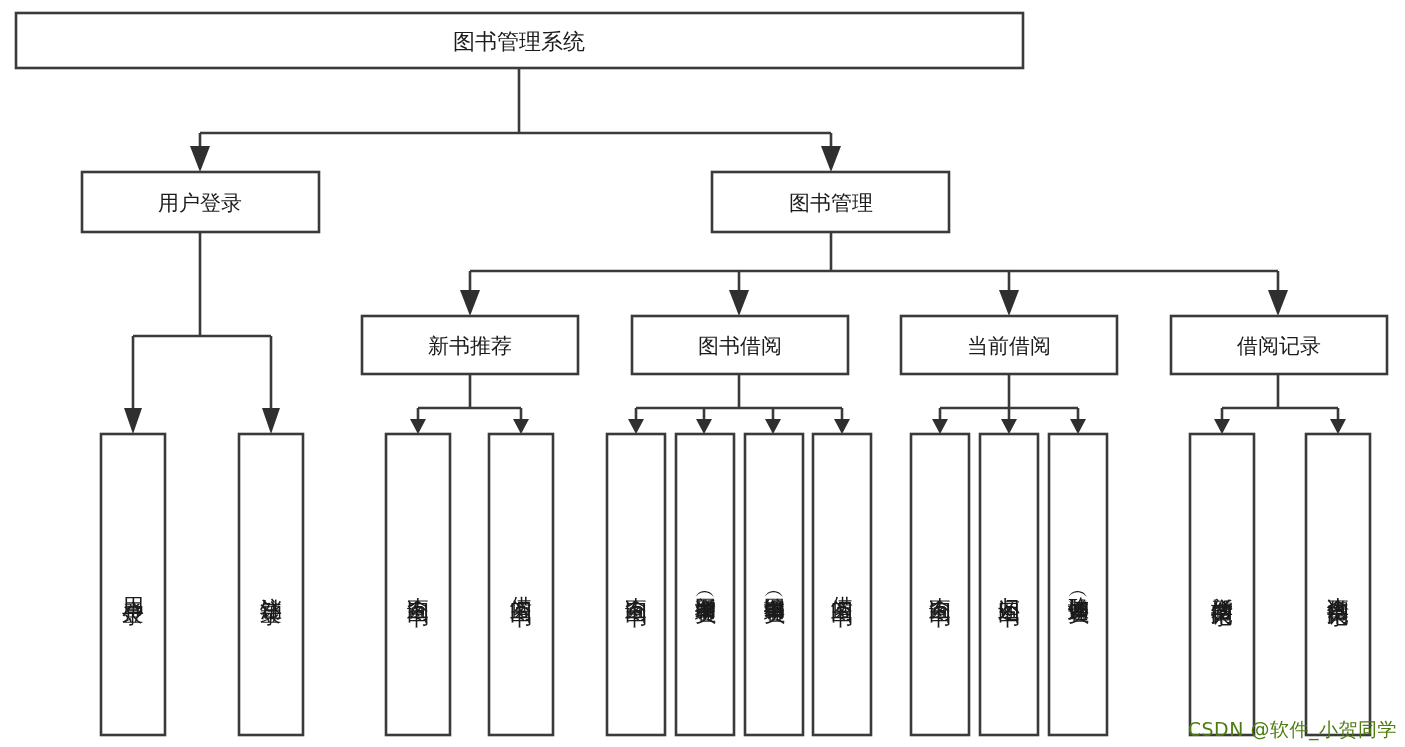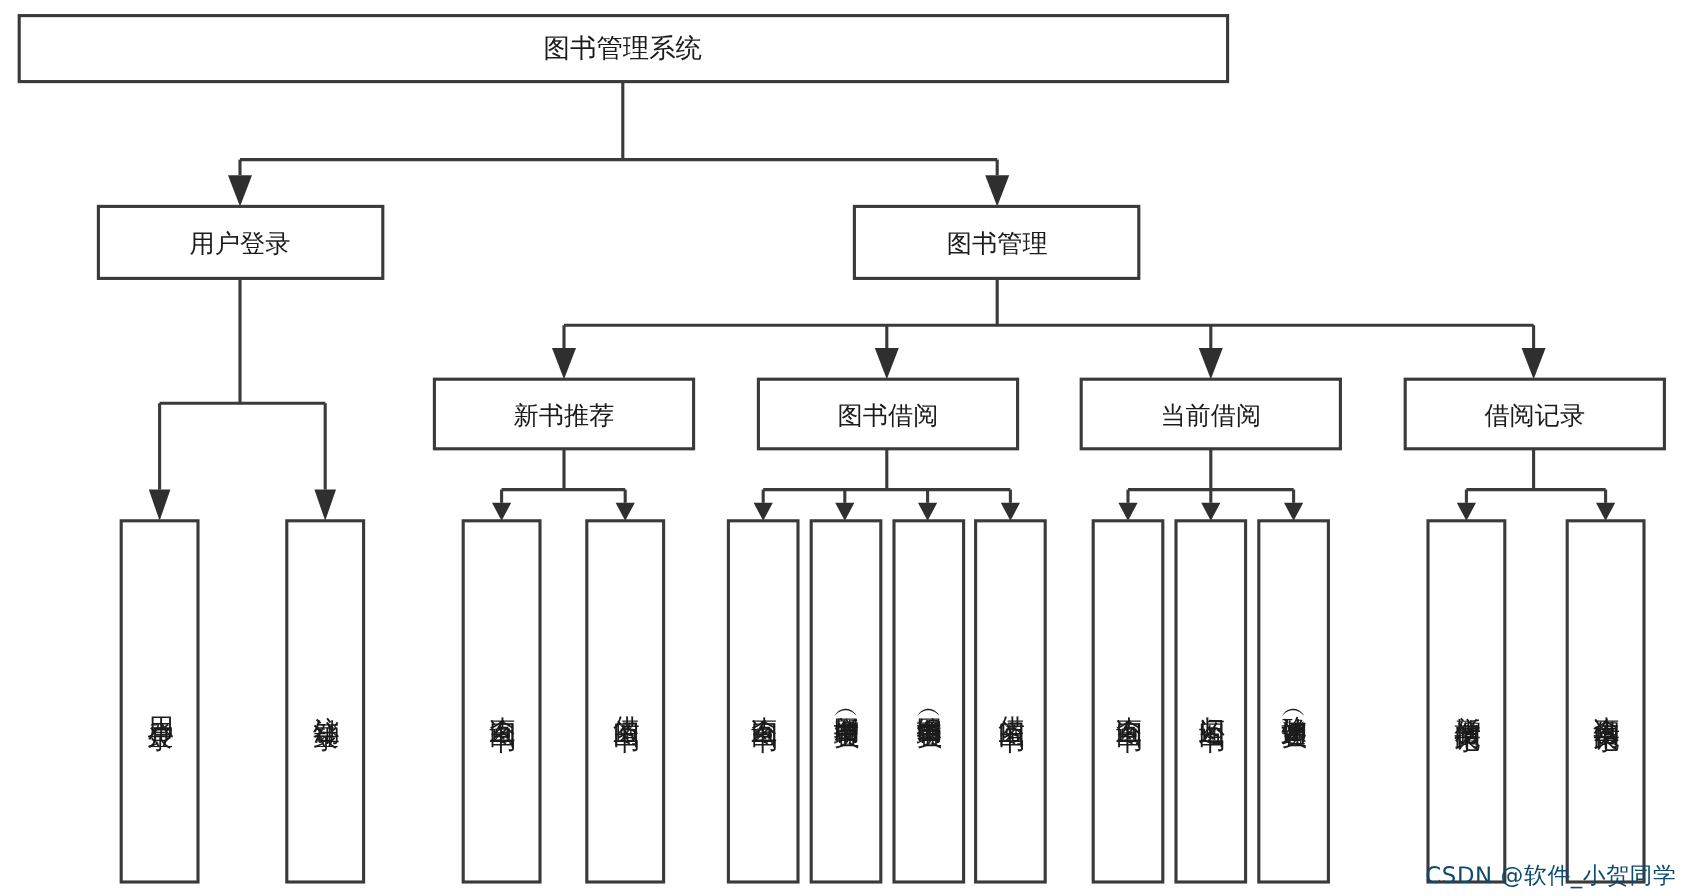--- a/index.html
+++ b/index.html
@@ -72,21 +72,21 @@
     align-items: center;
     justify-content: center;
     pointer-events: none;
   }
   .watermark {
     position: absolute;
     right: 8px;
     bottom: 4px;
     font-family: "DejaVu Sans", "Liberation Sans", sans-serif;
     font-size: 19px;
-    color: #0c4a6e;
+    color: #4d7c0f;
     letter-spacing: 0.5px;
     white-space: nowrap;
   }
 </style>
 </head>
 <body>
 
 <div id="diagram-root">
 
   <svg id="flow-svg" viewBox="0 0 1405 747" xmlns="http://www.w3.org/2000/svg">

